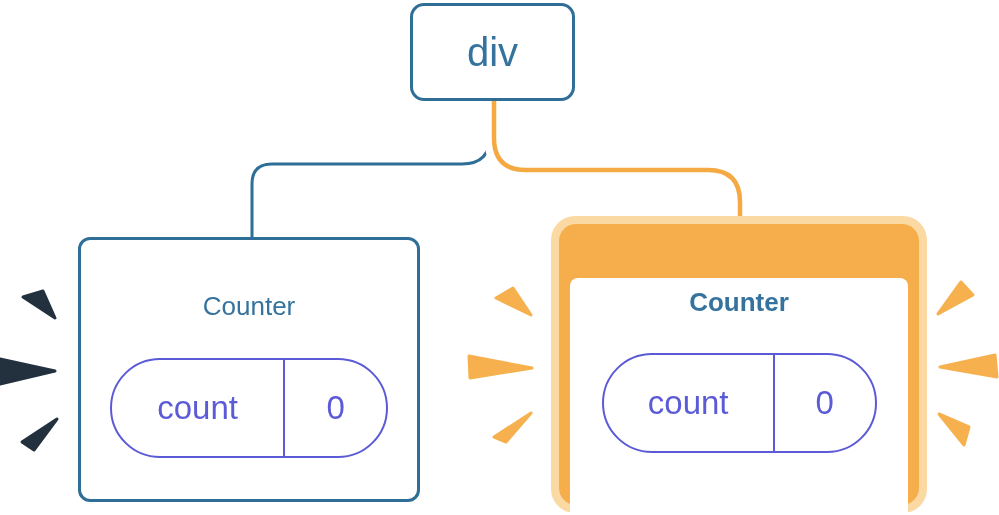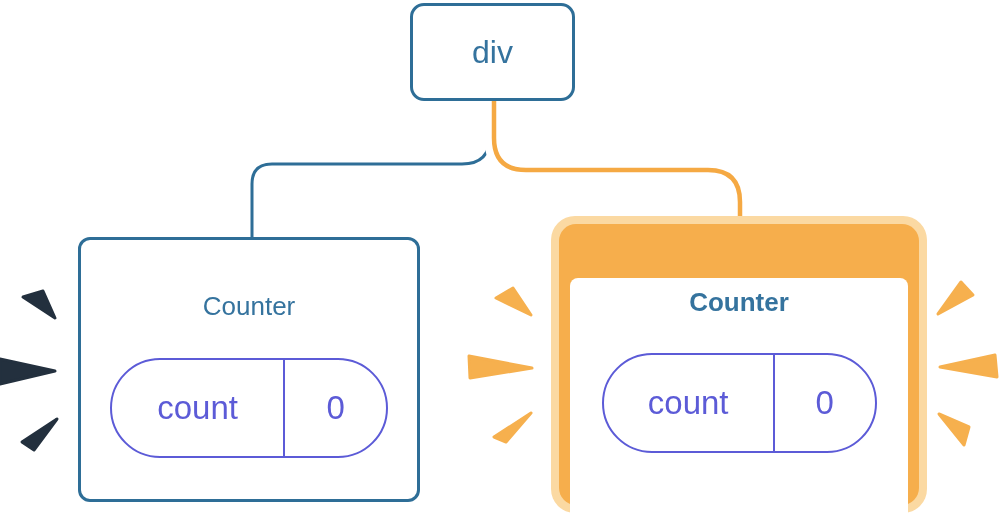--- a/index.html
+++ b/index.html
@@ -9,21 +9,21 @@
     font-family:"Liberation Sans","DejaVu Sans",sans-serif;
   }
   #edge-layer{position:absolute;left:0;top:0;z-index:0;}
   .node,.card-outer{position:absolute;z-index:1;box-sizing:border-box;}
 
   
   .root-node{
     left:410px;top:3px;width:165px;height:98px;
     background:#fff;border:3px solid var(--node-border-blue);
     border-radius:14px;display:flex;align-items:center;justify-content:center;
-    font-size:32px;color:var(--node-text-blue);
+    font-size:40px;color:var(--node-text-blue);
   }
 
   
   .left-card{
     left:78px;top:237px;width:342px;height:265px;
     background:#fff;border:3px solid var(--node-border-blue);
     border-radius:12px;
   }
   .card-title{
     text-align:center;line-height:48px;margin-top:42px;

